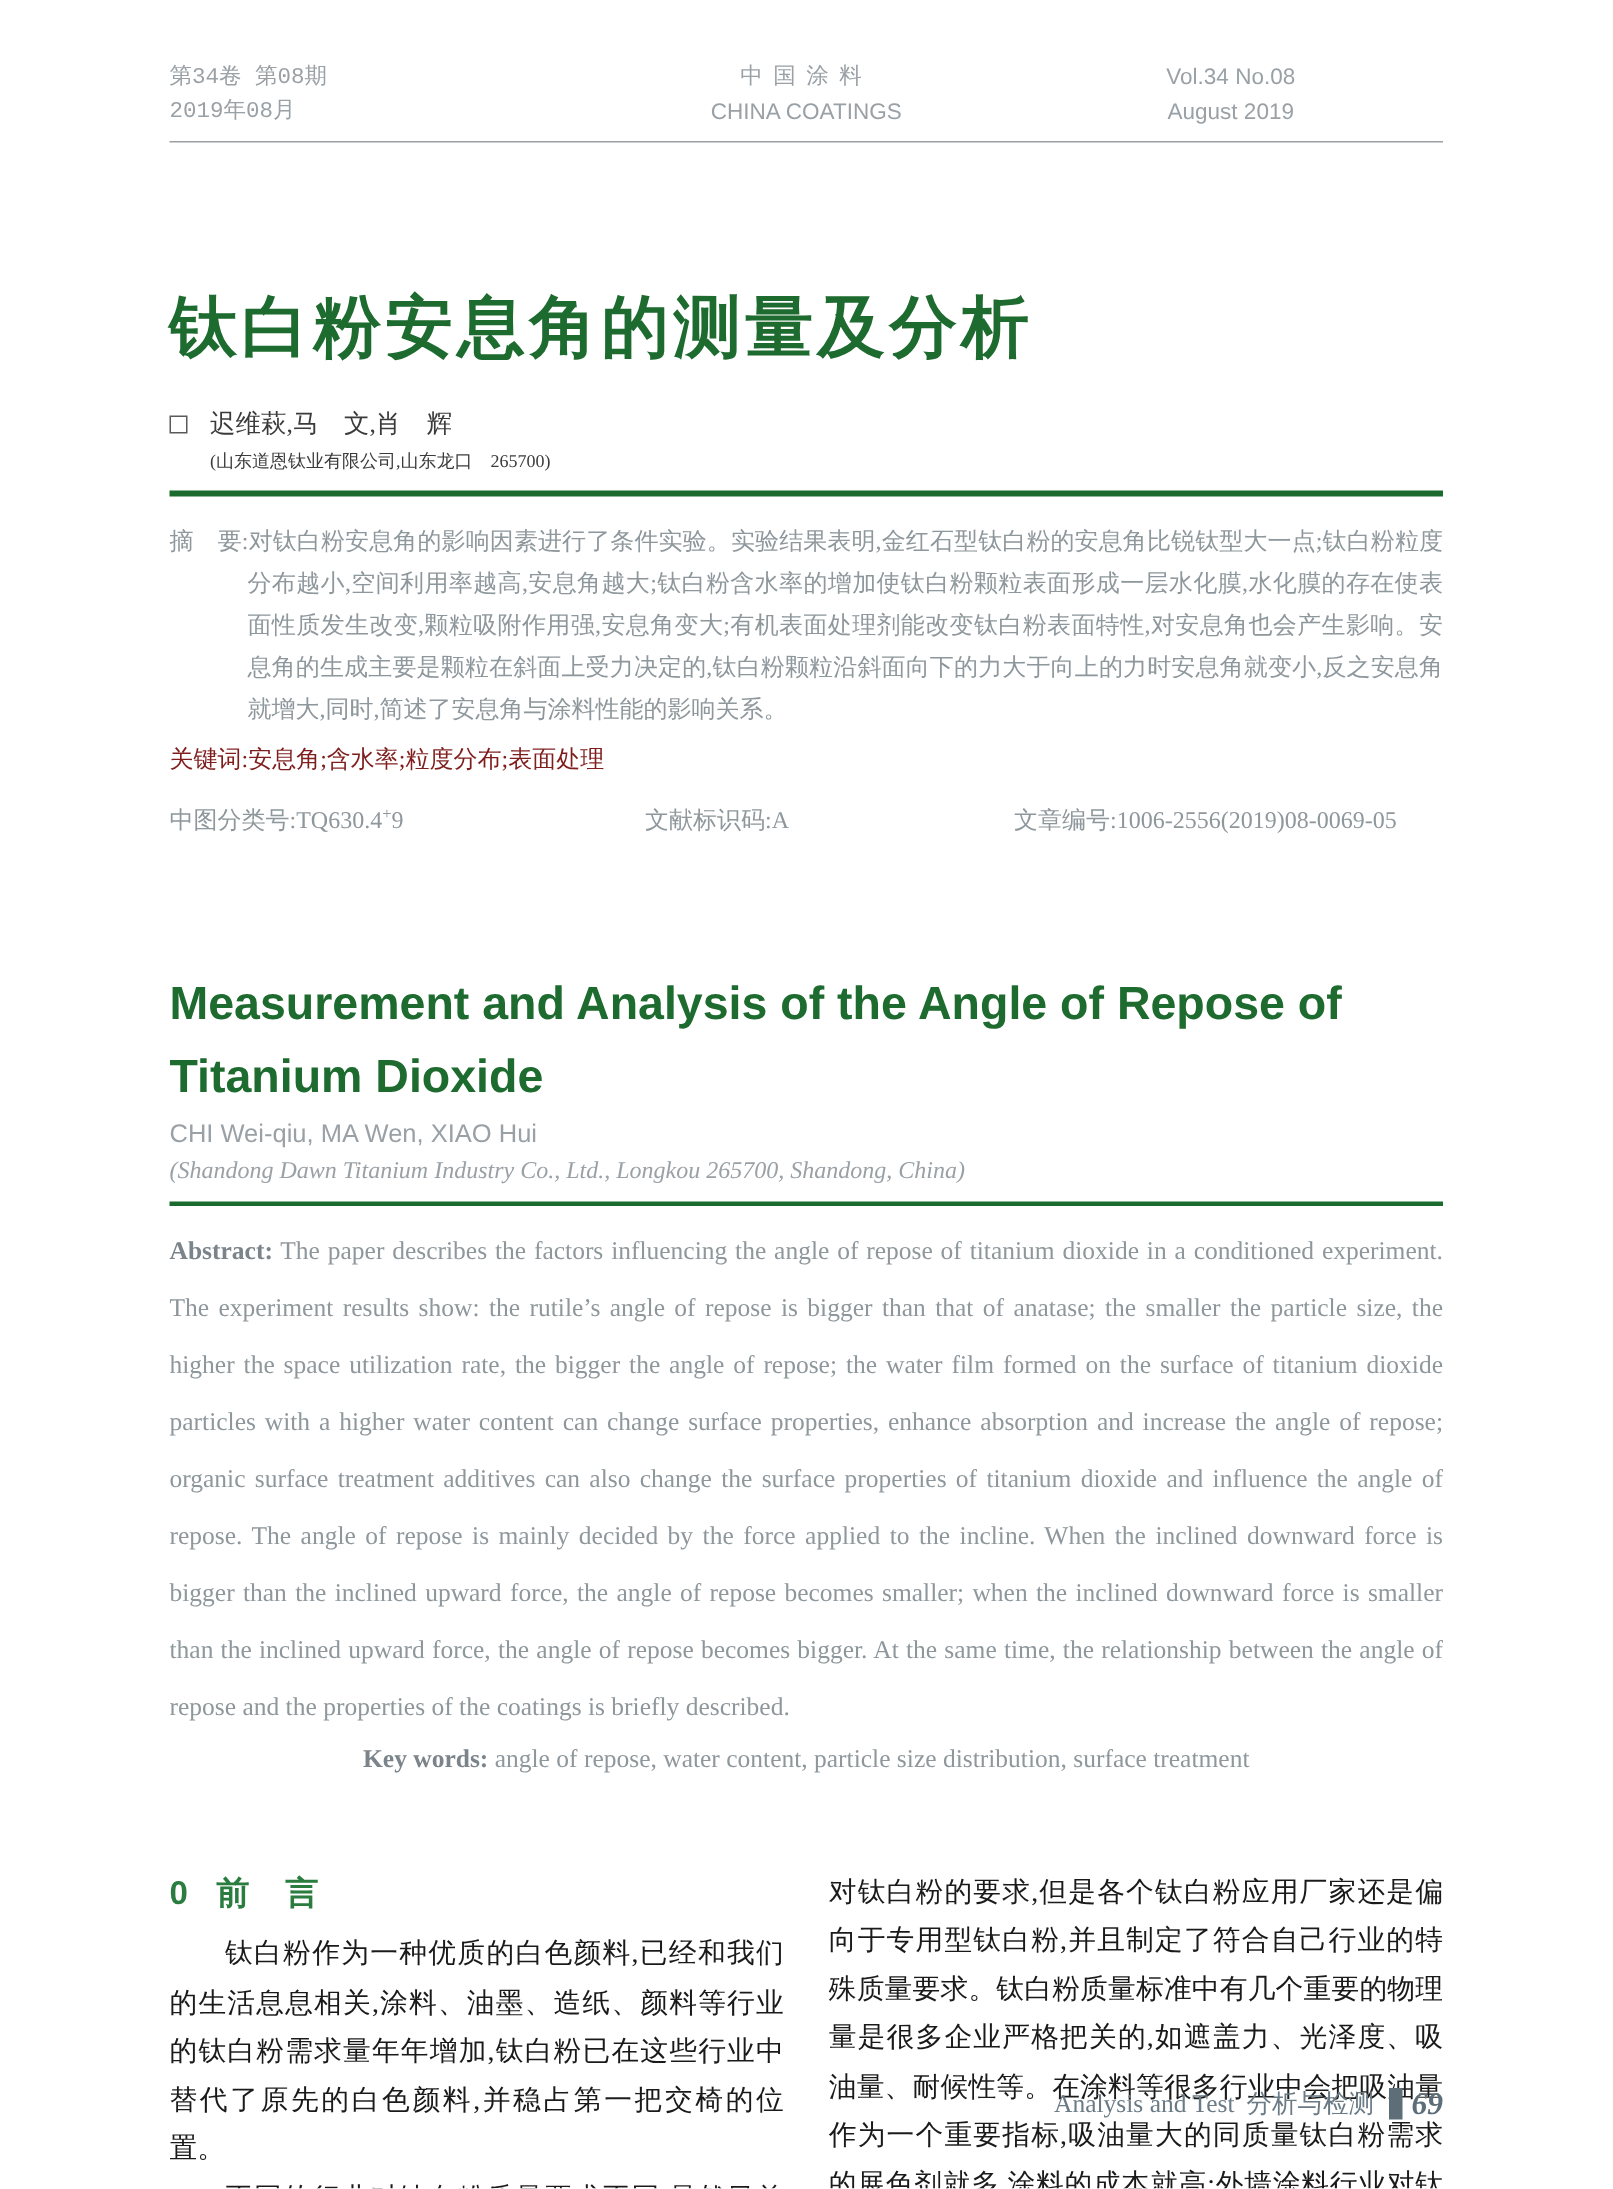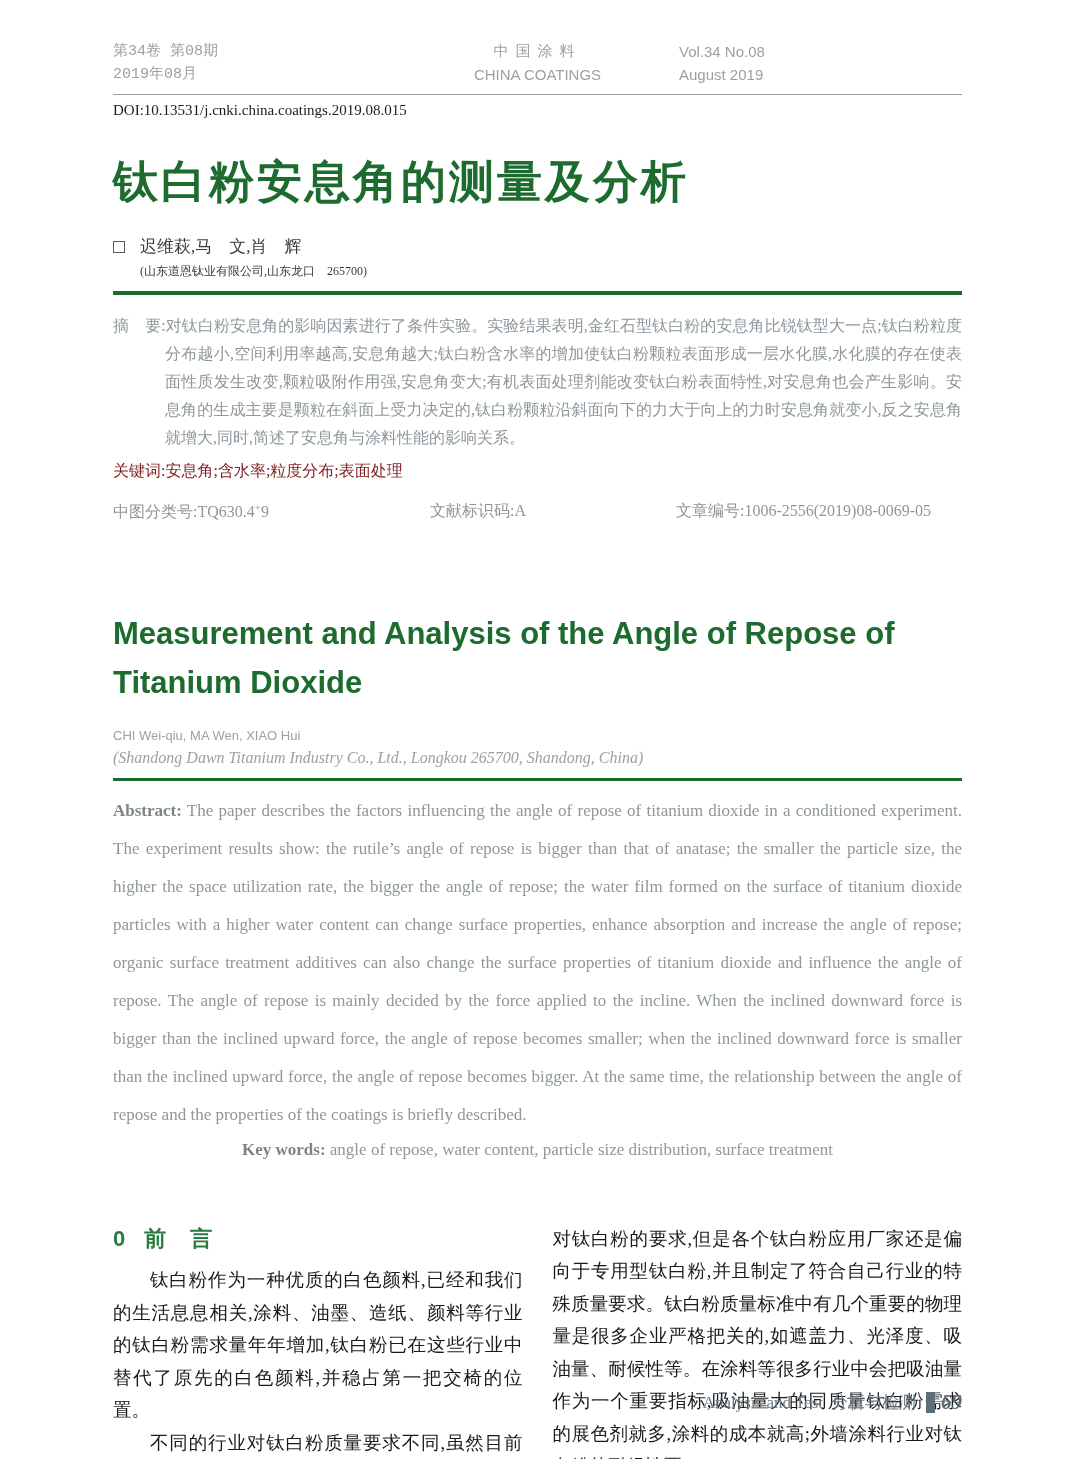--- a/index.html
+++ b/index.html
@@ -14,29 +14,29 @@
   .content { width:849px; margin-left:113px; }
 
   
   .jheader {
     display:flex; padding-top:40px; padding-bottom:8px;
     border-bottom:1px solid #9aa0a3;
     color:#9aa1a6; font-size:15px; line-height:23px;
   }
   .jh-left  { flex:1; text-align:left; }
   .jh-center{ flex:1; text-align:center; }
-  .jh-right { flex:1; text-align:left; }
+  .jh-right { flex:1; text-align:center; }
   .cn-journal { letter-spacing:7px; }
   .en-journal, .jh-right div, .jh-left div { font-family:"Liberation Sans", sans-serif; }
   .jh-left div.cnrow { font-family:Liberation Mono, monospace; }
   .doi-line { margin-top:7px; color:#1d1d1d; font-size:15px; }
 
   
   .cn-title {
-    margin-top:34px;
+    margin-top:94px;
     font-family:"Liberation Sans", sans-serif;
     font-weight:bold; font-size:45px; line-height:58px;
     color:#1e6b30; letter-spacing:3px;
   }
   .authors-row { margin-top:24px; display:flex; align-items:center; font-size:17px; color:#3b3b3b; }
   .author-square { width:12px; height:12px; border:1.5px solid #5a5a5a; margin-right:15px; flex:0 0 auto; }
   .affiliation-cn { margin-top:5px; padding-left:27px; font-size:12px; color:#3b3b3b; }
   .rule-green-thick { margin-top:11px; height:4px; background:#1b6a2e; }
 
   
@@ -50,21 +50,21 @@
   .clc-a { width:317px; } .clc-b { width:246px; } .clc-c { flex:1; }
   .sup { font-size:11px; vertical-align:super; }
 
   
   .en-title {
     margin-top:86px;
     font-family:"Liberation Sans", sans-serif;
     font-weight:bold; font-size:31px; line-height:49px;
     color:#1e6b30;
   }
-  .en-authors { margin-top:21px; font-size:13px; color:#9aa1a6; font-family:"Liberation Sans", sans-serif; }
+  .en-authors { margin-top:4px; font-size:17px; color:#9aa1a6; font-family:"Liberation Sans", sans-serif; }
   .en-affil { margin-top:6px; font-size:16px; font-style:italic; color:#9aa1a6; }
   .rule-green-thin { margin-top:11px; height:3px; background:#1b6a2e; }
   .abstract-en { margin-top:11px; font-size:17px; line-height:38px; color:#8e979c; text-align:justify; }
   .abstract-en .blabel, .keywords-en .blabel { font-weight:bold; color:#7b848a; }
   .keywords-en { margin-top:1px; font-size:17px; line-height:29.5px; color:#8e979c;text-align:center; }
 
   
   .body-cols { margin-top:58px; display:flex; gap:30px; }
   .bcol { flex:1; font-size:18.5px; line-height:32.5px; color:#1a1a1a; text-align:justify; }
   .section-heading {
@@ -99,21 +99,20 @@
       </div>
       <div class="jh-center">
         <div class="cn-journal">中国涂料</div>
         <div class="en-journal">CHINA COATINGS</div>
       </div>
       <div class="jh-right">
         <div>Vol.34 No.08</div>
         <div>August 2019</div>
       </div>
     </div>
-    <div class="doi-line">DOI:10.13531/j.cnki.china.coatings.2019.08.015</div>
 
     <h1 class="cn-title">钛白粉安息角的测量及分析</h1>
     <div class="authors-row">
       <span class="author-square"></span>
       <span>迟维萩,马　文,肖　辉</span>
     </div>
     <div class="affiliation-cn">(山东道恩钛业有限公司,山东龙口　265700)</div>
     <div class="rule-green-thick"></div>
 
     <div class="abstract-cn"><span>摘　要:</span><span>对钛白粉安息角的影响因素进行了条件实验。实验结果表明,金红石型钛白粉的安息角比锐钛型大一点;钛白粉粒度分布越小,空间利用率越高,安息角越大;钛白粉含水率的增加使钛白粉颗粒表面形成一层水化膜,水化膜的存在使表面性质发生改变,颗粒吸附作用强,安息角变大;有机表面处理剂能改变钛白粉表面特性,对安息角也会产生影响。安息角的生成主要是颗粒在斜面上受力决定的,钛白粉颗粒沿斜面向下的力大于向上的力时安息角就变小,反之安息角就增大,同时,简述了安息角与涂料性能的影响关系。</span></div>

